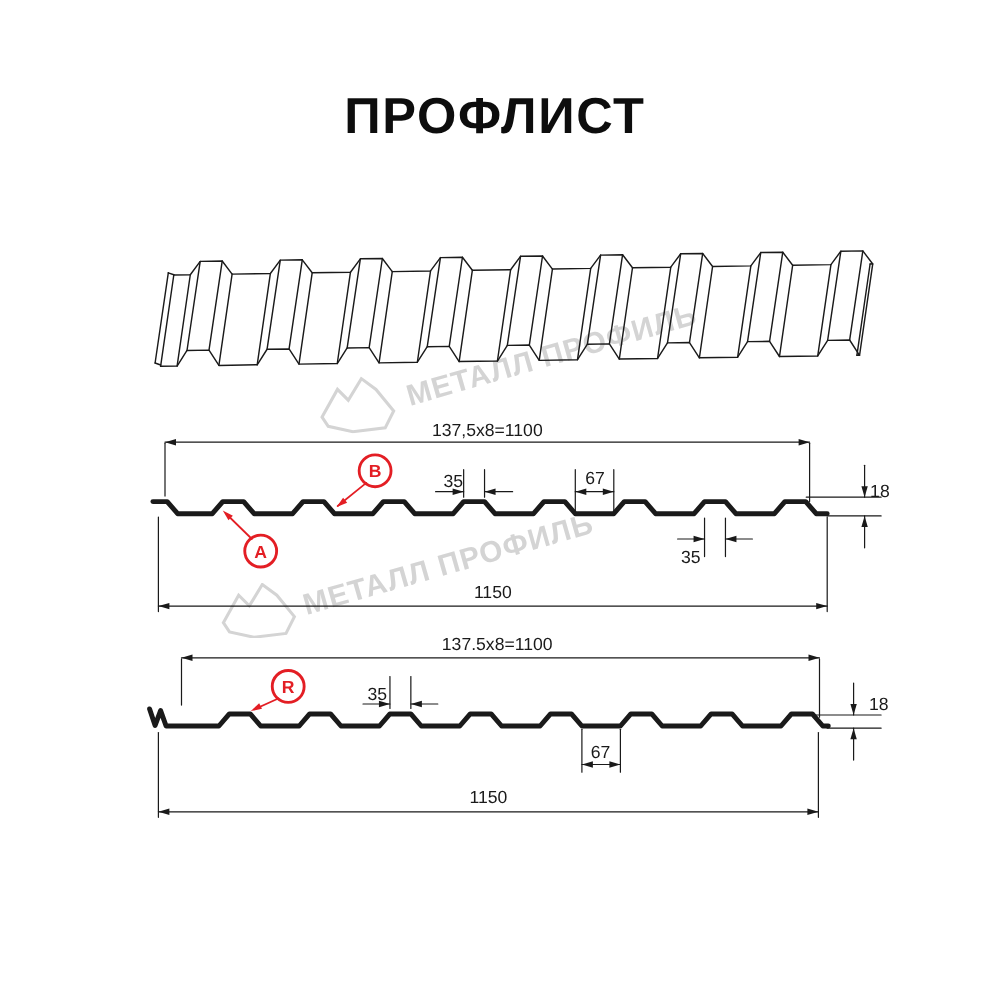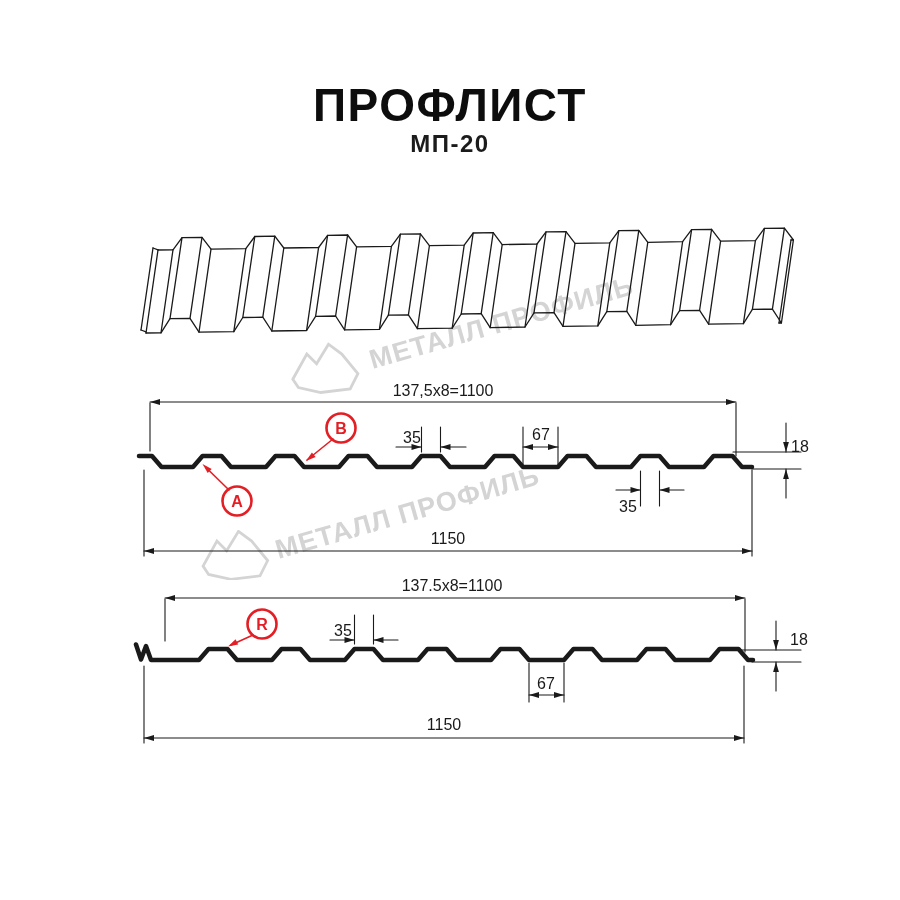--- a/index.html
+++ b/index.html
@@ -19,21 +19,20 @@
   #art{position:absolute;left:0;top:0}
   text.dim{font-size:16px;fill:#1a1a1a}
   text.marker-letter{font-size:16px;font-weight:700}
 </style>
 </head>
 <body>
 
 <div class="canvas">
 
   <div class="title">ПРОФЛИСТ</div>
-  <div class="subtitle">МП-20</div>
 
   <svg class="wm wm-logo" style="left:290px;top:342px" width="70" height="52" viewBox="0 0 100 72">
     <polygon points="4,52 24,16 38,30 55,2 74,16 97,44 86,66 44,71 12,64" fill="none" stroke-width="4" stroke="#d4d4d4"></polygon>
   </svg>
   <div class="wm-text" id="wm1t" style="color: rgb(212, 212, 212);">МЕТАЛЛ ПРОФИЛЬ</div>
 
   <svg class="wm wm-logo" style="left:197px;top:530px" width="76" height="50" viewBox="0 0 100 72">
     <polygon points="4,52 24,16 38,30 55,2 74,16 97,44 86,66 44,71 12,64" fill="none" stroke-width="4" stroke="#d4d4d4"></polygon>
   </svg>
   <div class="wm-text" id="wm2t" style="color: rgb(212, 212, 212);">МЕТАЛЛ ПРОФИЛЬ</div>

